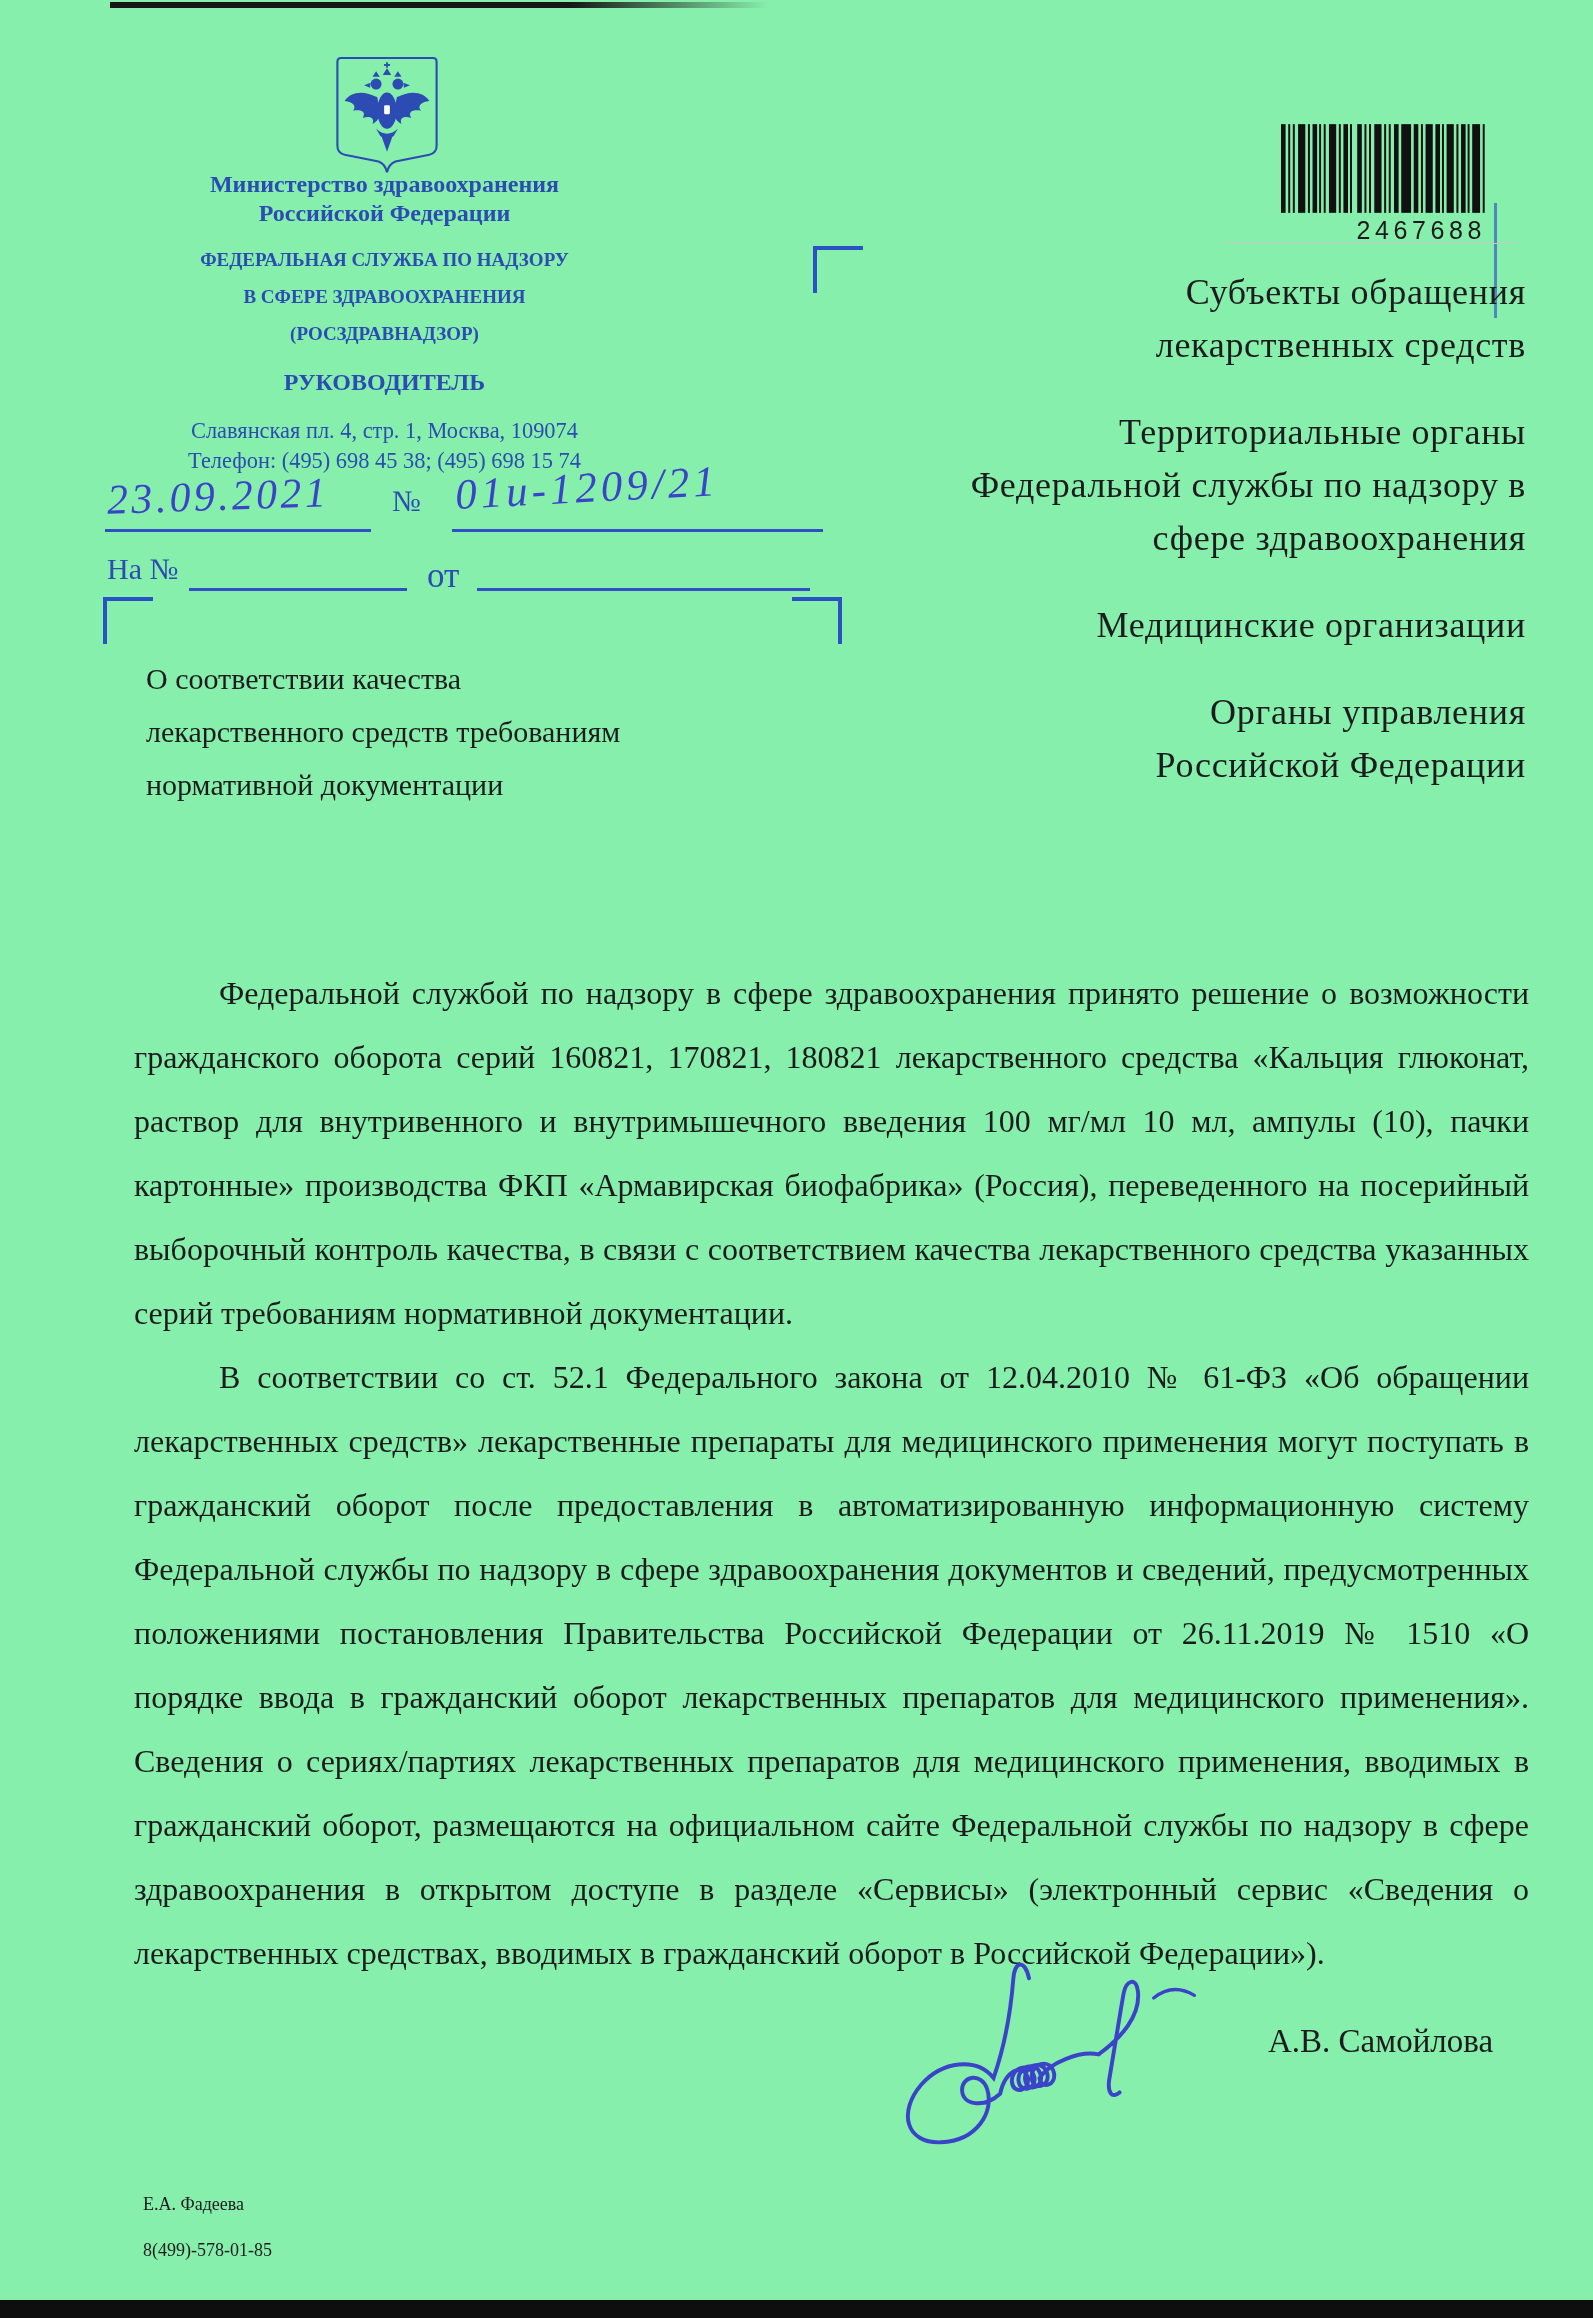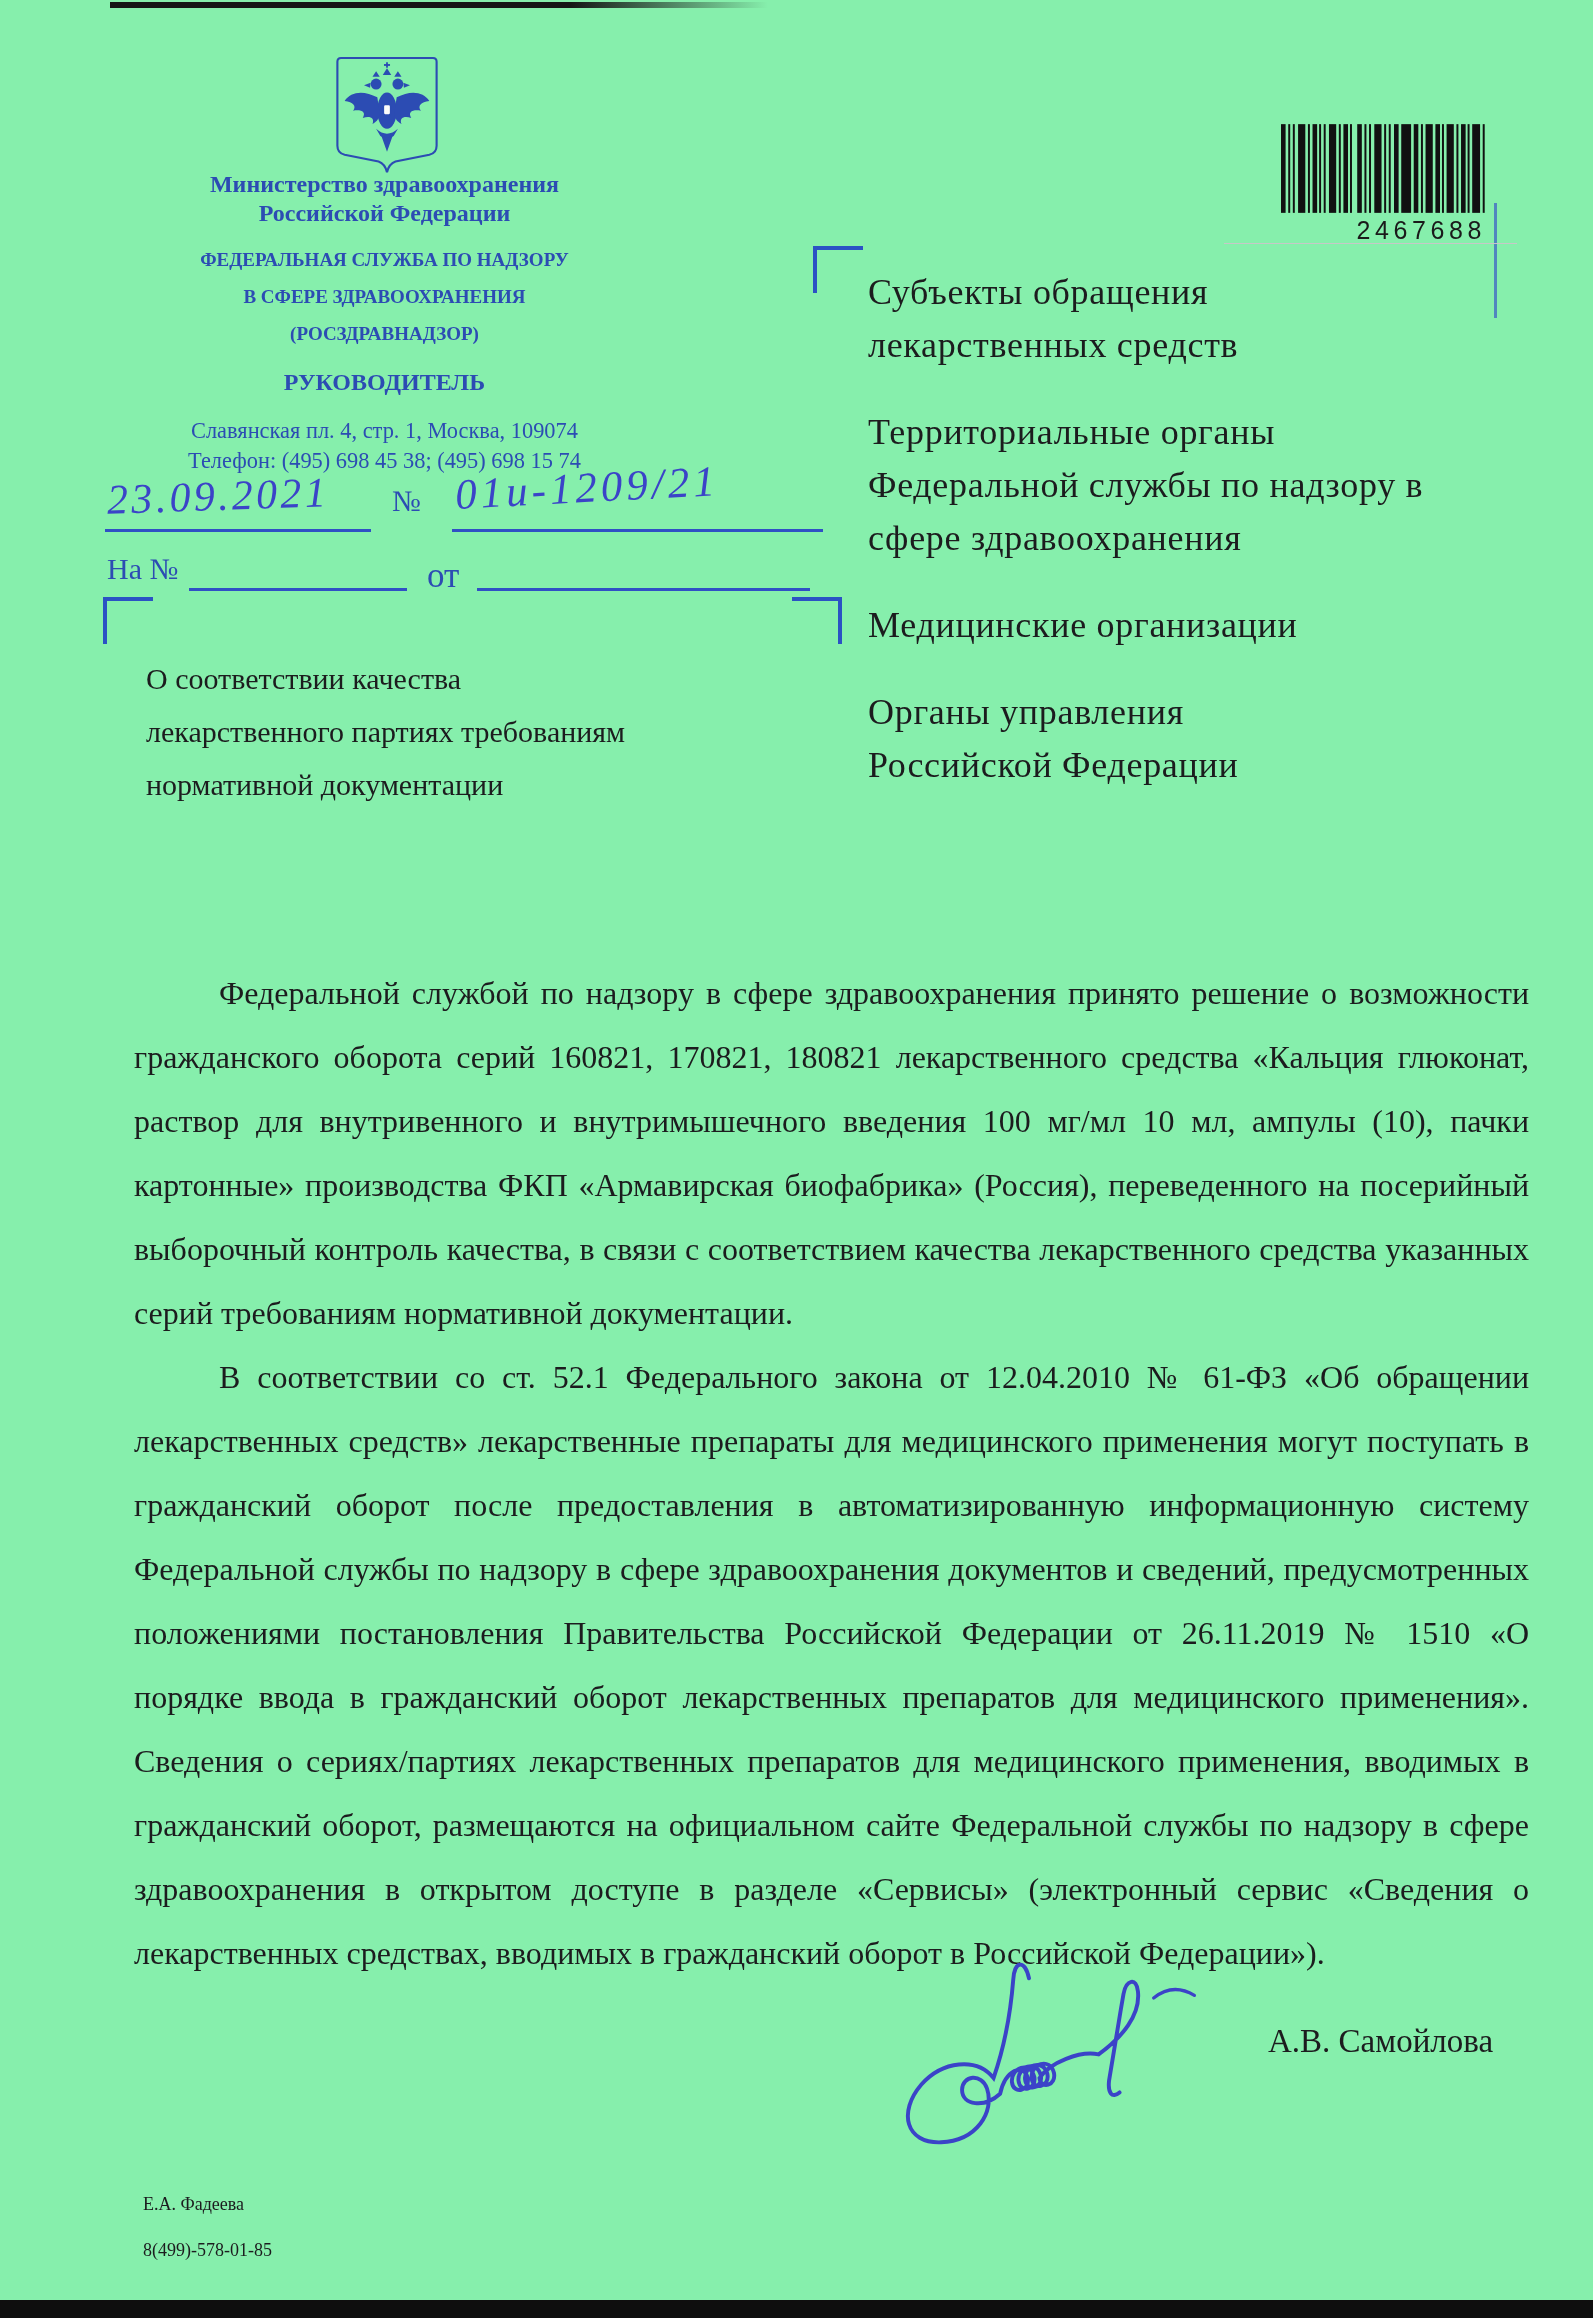--- a/index.html
+++ b/index.html
@@ -41,21 +41,21 @@
   .ot-label{position:absolute;left:427px;top:556px;font-size:35px;}
   
   .bracket{position:absolute;width:46px;height:43px;border:0 solid #2b52c4;}
   .br-addr{left:813px;top:246px;border-top-width:4px;border-left-width:4px;}
   .br-subj-l{left:103px;top:597px;border-top-width:4.6px;border-left-width:4.6px;}
   .br-subj-r{left:792px;top:597px;border-top-width:4.6px;border-right-width:4.6px;}
   
   .barcode{position:absolute;left:1281px;top:124px;width:205px;text-align:right;}
   .barcode-num{font-family:"Liberation Sans", sans-serif;font-size:25px;letter-spacing:4.6px;color:#1a1a1a;margin-top:1.3px;}
   
-  .recipients{position:absolute;left:868px;top:266px;width:658px;text-align:left;
+  .recipients{position:absolute;left:868px;top:266px;width:658px;text-align:right;
     font-size:36px;line-height:53px;letter-spacing:0.7px;}
   .recipient-group{margin:0 0 34px 0;}
   
   .subject{position:absolute;left:146px;top:652px;width:631px;font-size:30px;line-height:53px;}
   
   .body-text{position:absolute;left:134px;top:961px;width:1395px;
     font-size:32px;line-height:64px;text-align:justify;}
   .body-text p{margin:0;text-indent:85px;}
   
   .sig-svg{position:absolute;left:888px;top:1952px;width:408px;height:210px;}
@@ -177,21 +177,21 @@
       <div>Медицинские организации</div>
     </div>
     <div class="recipient-group">
       <div>Органы управления</div>
       <div>Российской Федерации</div>
     </div>
   </div>
 
   <div class="subject">
     <div>О соответствии качества</div>
-    <div>лекарственного партиях требованиям</div>
+    <div>лекарственного средств требованиям</div>
     <div>нормативной документации</div>
   </div>
 
   <div class="body-text">
     <p>Федеральной службой по надзору в сфере здравоохранения принято решение о возможности гражданского оборота серий 160821, 170821, 180821 лекарственного средства «Кальция глюконат, раствор для внутривенного и внутримышечного введения 100 мг/мл 10 мл, ампулы (10), пачки картонные» производства ФКП «Армавирская биофабрика» (Россия), переведенного на посерийный выборочный контроль качества, в связи с соответствием качества лекарственного средства указанных серий требованиям нормативной документации.</p>
     <p>В соответствии со ст. 52.1 Федерального закона от 12.04.2010 № 61-ФЗ «Об обращении лекарственных средств» лекарственные препараты для медицинского применения могут поступать в гражданский оборот после предоставления в автоматизированную информационную систему Федеральной службы по надзору в сфере здравоохранения документов и сведений, предусмотренных положениями постановления Правительства Российской Федерации от 26.11.2019 № 1510 «О порядке ввода в гражданский оборот лекарственных препаратов для медицинского применения». Сведения о сериях/​партиях лекарственных препаратов для медицинского применения, вводимых в гражданский оборот, размещаются на официальном сайте Федеральной службы по надзору в сфере здравоохранения в открытом доступе в разделе «Сервисы» (электронный сервис «Сведения о лекарственных средствах, вводимых в гражданский оборот в Российской Федерации»).</p>
   </div>
 
   <div class="sig-svg">
     <svg viewBox="0 0 620 320" width="408" height="210">

